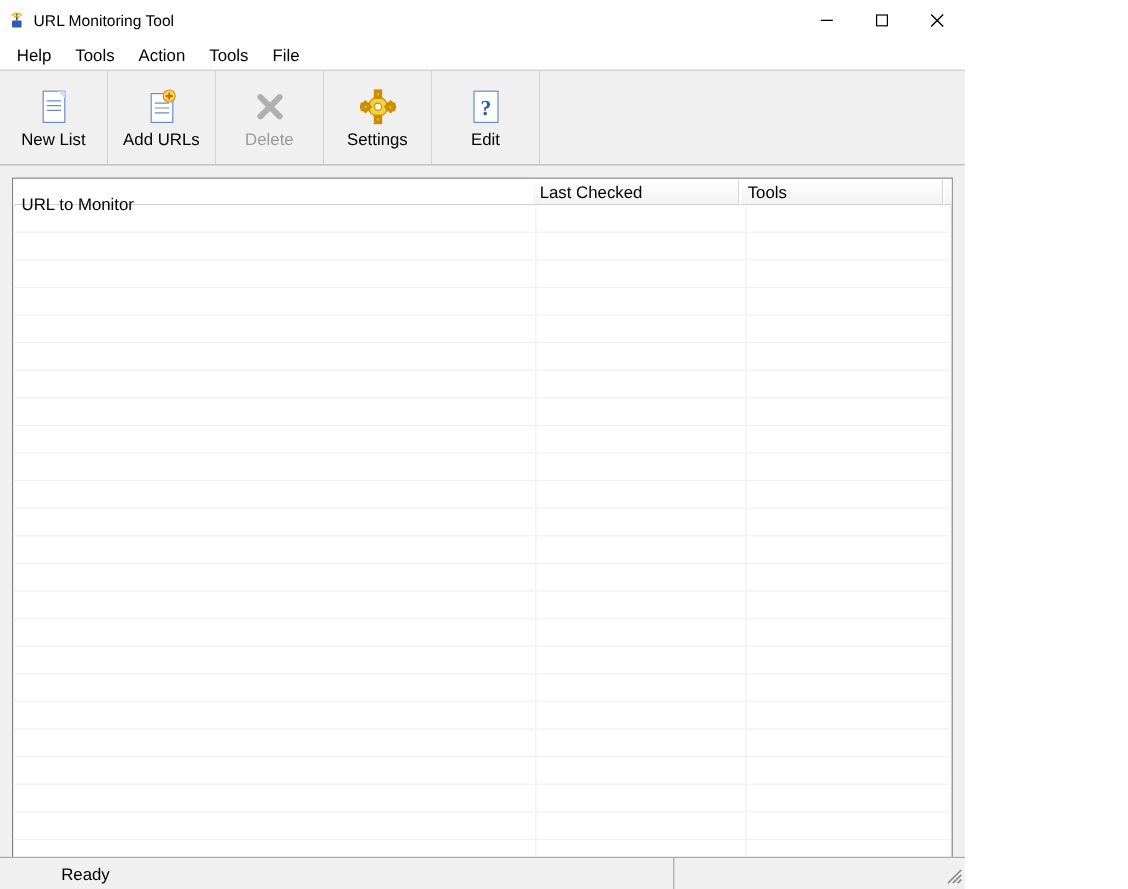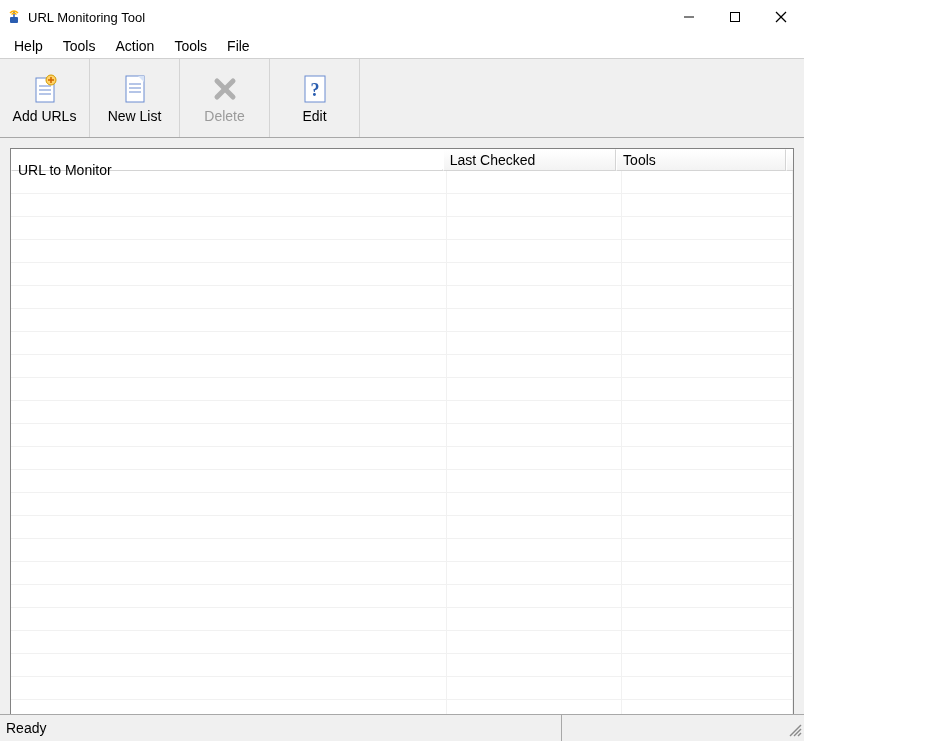--- a/index.html
+++ b/index.html
@@ -151,20 +151,21 @@
   
   .statusbar {
     position: absolute;
     bottom: 0; left: 0; right: 0;
     height: 26px;
     border-top: 1px solid #a8a8a8;
     background: #f0f0f0;
     display: flex;
     align-items: flex-start;
     font-size: 14px;
+    padding-left: 45px;
   }
   .status-pane {
     padding-left: 6px;
     flex: 1;
     border-right: 1px solid #a8a8a8;
     height: 100%;
     display: flex;
     align-items: center;
   }
   .status-right {
@@ -229,51 +230,72 @@
     <div class="menu-item">Tools</div>
     <div class="menu-item">Action</div>
     <div class="menu-item">Tools</div>
     <div class="menu-item">File</div>
   </div>
 
   <div class="toolbar">
     <div class="tool-btn">
       <span class="icon-wrap">
         <svg width="28" height="30" viewBox="0 0 28 30">
+          <rect x="5" y="2" width="18" height="26" fill="#ffffff" stroke="#6a8bd0" stroke-width="1"></rect>
+          <polygon points="17,2 23,2 23,8" fill="#d7e3f7"></polygon>
+          <line x1="8" y1="10" x2="20" y2="10" stroke="#6a8bd0"></line>
+          <line x1="8" y1="14" x2="20" y2="14" stroke="#6a8bd0"></line>
+          <line x1="8" y1="18" x2="20" y2="18" stroke="#6a8bd0"></line>
+        </svg>
+      </span>
+      <span class="tool-label">New List</span>
+    </div>
+    <div class="tool-btn">
+      <span class="icon-wrap">
+        <svg width="28" height="30" viewBox="0 0 28 30">
           <rect x="5" y="4" width="18" height="24" fill="#ffffff" stroke="#6a8bd0" stroke-width="1"></rect>
           <line x1="8" y1="12" x2="20" y2="12" stroke="#6a8bd0"></line>
           <line x1="8" y1="16" x2="20" y2="16" stroke="#6a8bd0"></line>
           <line x1="8" y1="20" x2="20" y2="20" stroke="#6a8bd0"></line>
           <circle cx="20" cy="6" r="5" fill="#ffd36b" stroke="#d29a00"></circle>
           <line x1="20" y1="3" x2="20" y2="9" stroke="#d26a00" stroke-width="1.6"></line>
           <line x1="17" y1="6" x2="23" y2="6" stroke="#d26a00" stroke-width="1.6"></line>
         </svg>
       </span>
       <span class="tool-label">Add URLs</span>
     </div>
-    <div class="tool-btn">
-      <span class="icon-wrap">
-        <svg width="28" height="30" viewBox="0 0 28 30">
-          <rect x="5" y="2" width="18" height="26" fill="#ffffff" stroke="#6a8bd0" stroke-width="1"></rect>
-          <polygon points="17,2 23,2 23,8" fill="#d7e3f7"></polygon>
-          <line x1="8" y1="10" x2="20" y2="10" stroke="#6a8bd0"></line>
-          <line x1="8" y1="14" x2="20" y2="14" stroke="#6a8bd0"></line>
-          <line x1="8" y1="18" x2="20" y2="18" stroke="#6a8bd0"></line>
-        </svg>
-      </span>
-      <span class="tool-label">New List</span>
-    </div>
     <div class="tool-btn disabled">
       <span class="icon-wrap">
         <svg width="28" height="28" viewBox="0 0 28 28">
           <line x1="6" y1="6" x2="22" y2="22" stroke="#b0b0b0" stroke-width="5" stroke-linecap="round"></line>
           <line x1="22" y1="6" x2="6" y2="22" stroke="#b0b0b0" stroke-width="5" stroke-linecap="round"></line>
         </svg>
       </span>
       <span class="tool-label">Delete</span>
+    </div>
+    <div class="tool-btn">
+      <span class="icon-wrap">
+        <svg width="30" height="30" viewBox="0 0 30 30">
+          <g transform="translate(15,15)">
+            <circle r="8" fill="#ffcf3f" stroke="#c98f00" stroke-width="1"></circle>
+            <circle r="3" fill="#ffffff" stroke="#c98f00"></circle>
+            <g stroke="#c98f00" stroke-width="3" fill="#ffcf3f">
+              <rect x="-2" y="-13" width="4" height="5"></rect>
+              <rect x="-2" y="8" width="4" height="5"></rect>
+              <rect x="-13" y="-2" width="5" height="4"></rect>
+              <rect x="8" y="-2" width="5" height="4"></rect>
+              <rect x="5" y="-10" width="4" height="5" transform="rotate(45)"></rect>
+              <rect x="-9" y="-10" width="4" height="5" transform="rotate(-45)"></rect>
+              <rect x="5" y="5" width="4" height="5" transform="rotate(-45)"></rect>
+              <rect x="-9" y="5" width="4" height="5" transform="rotate(45)"></rect>
+            </g>
+          </g>
+        </svg>
+      </span>
+      <span class="tool-label">Settings</span>
     </div>
     <div class="tool-btn">
       <span class="icon-wrap">
         <svg width="26" height="30" viewBox="0 0 26 30">
           <rect x="3" y="2" width="20" height="26" fill="#ffffff" stroke="#6a8bd0" stroke-width="1"></rect>
           <text x="13" y="22" text-anchor="middle" font-size="18" font-weight="bold" fill="#2a5db0" font-family="Georgia,serif">?</text>
         </svg>
       </span>
       <span class="tool-label">Edit</span>
     </div>

